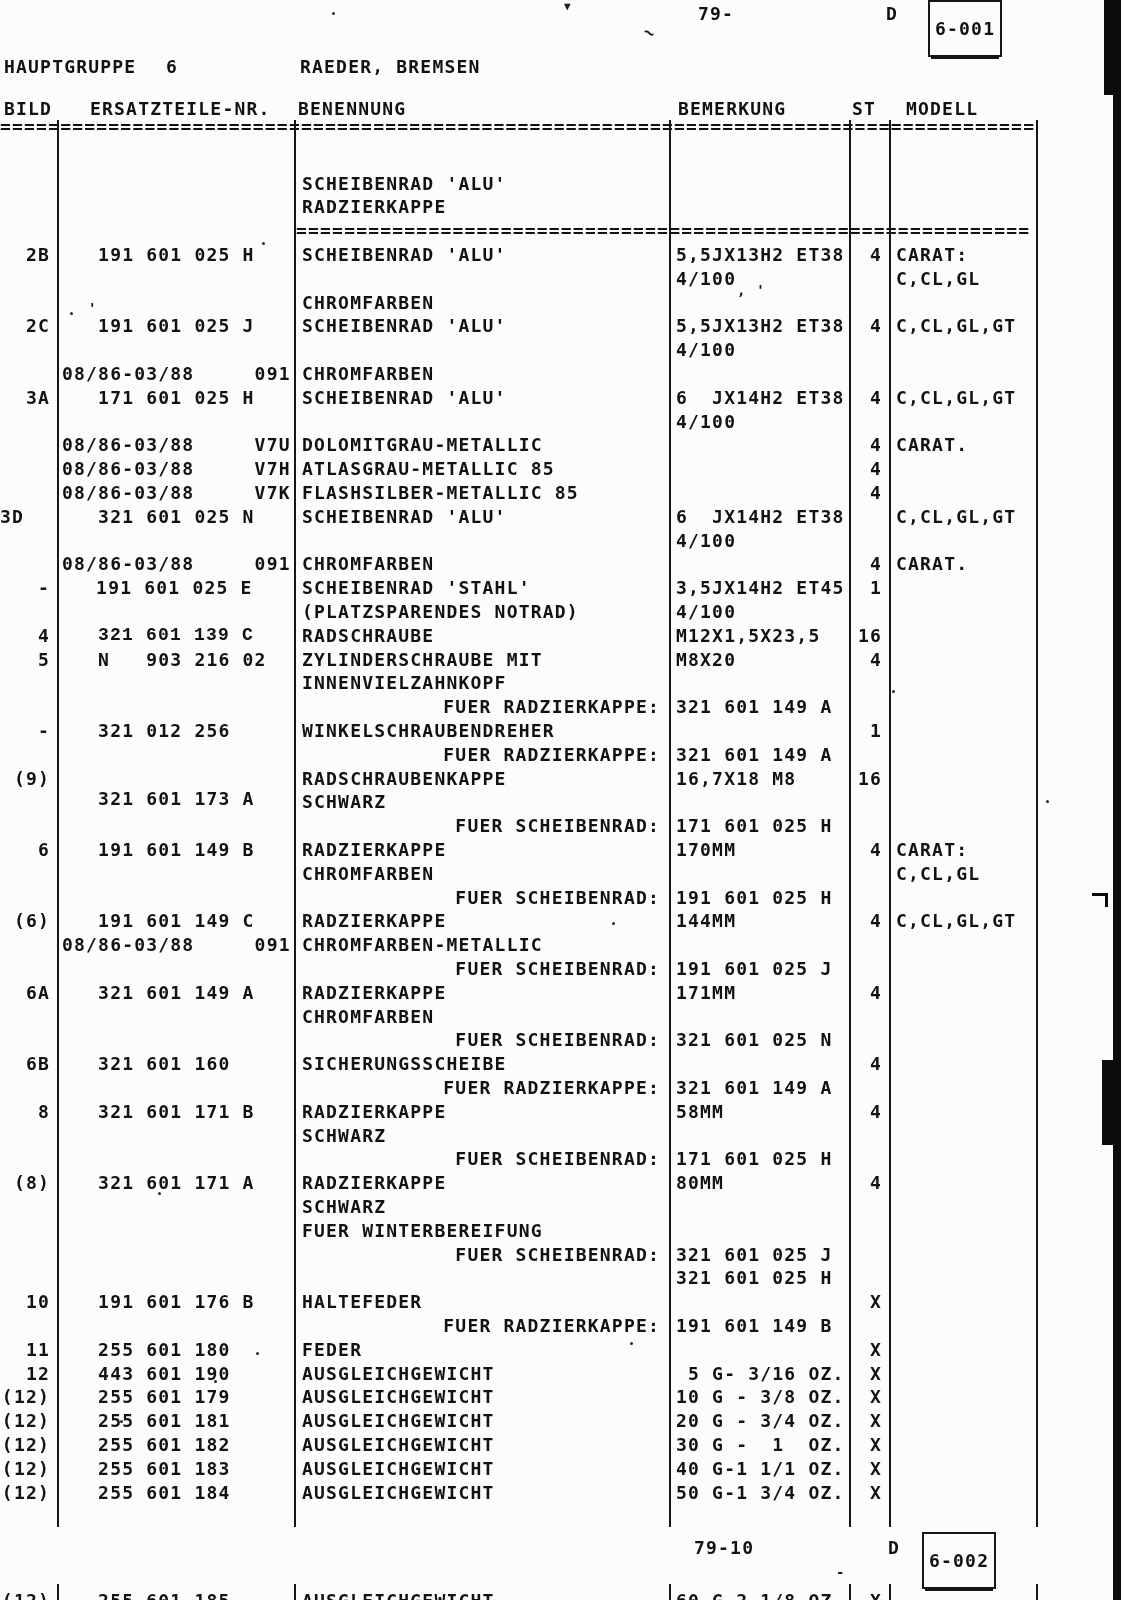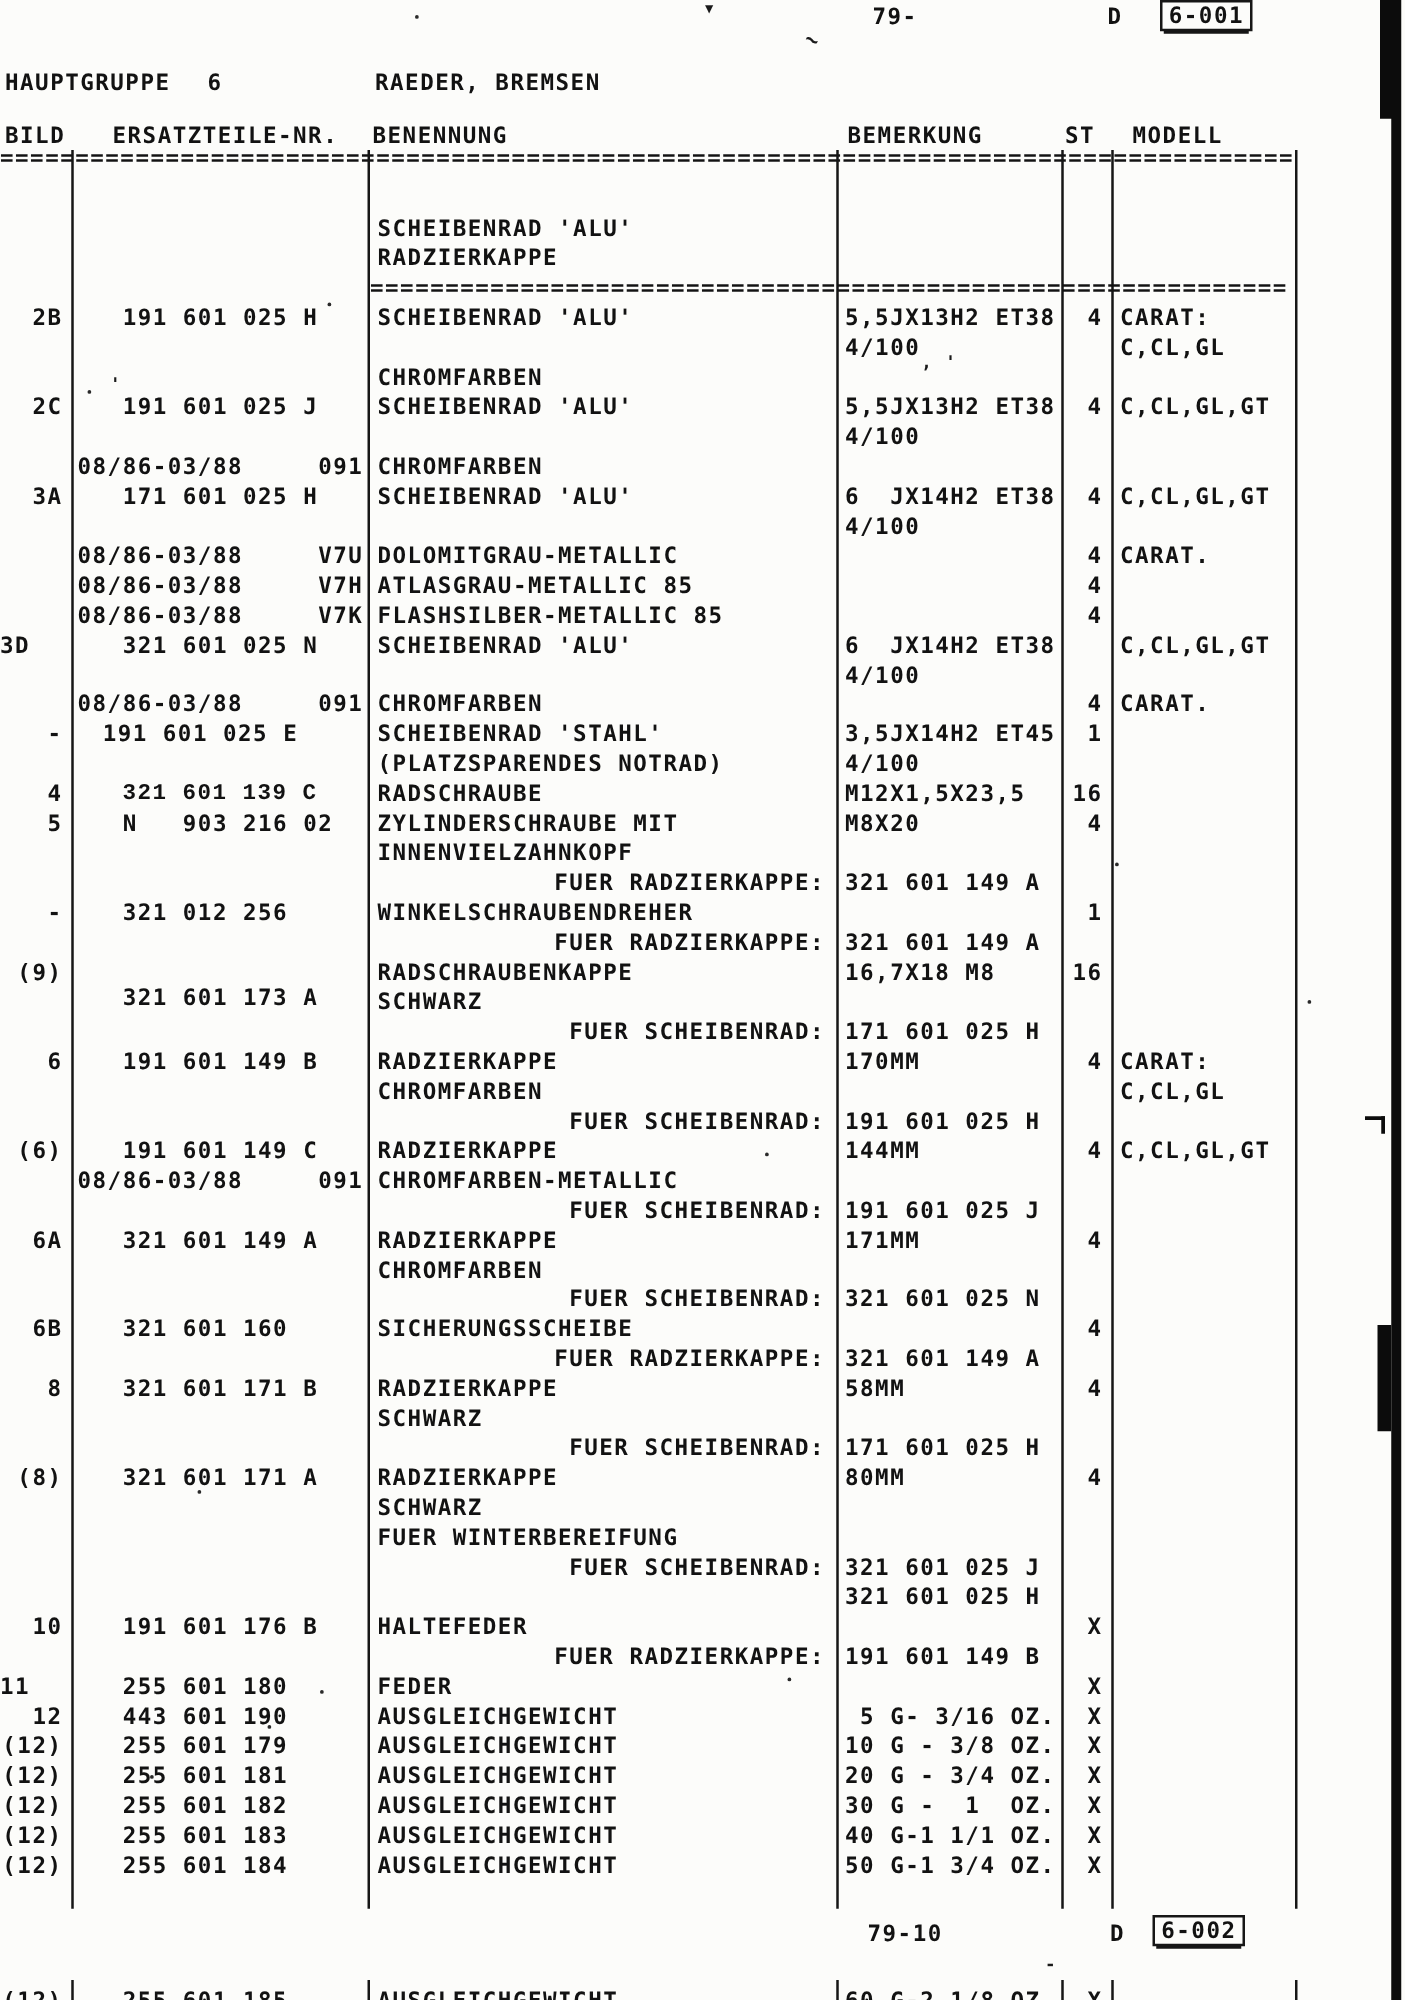--- a/index.html
+++ b/index.html
@@ -7,21 +7,21 @@
     width:1124px;height:1600px;position:relative;overflow:hidden;
     background:#fcfcfa;color:#121212;
     font-family:"DejaVu Sans Mono",monospace;
     font-weight:bold;font-size:18px;letter-spacing:1.2px;
   }
   .line,.cell{position:absolute;white-space:pre;line-height:23px;}
   .vline{position:absolute;width:2px;background:#161616;}
   .colh{position:absolute;top:98px;white-space:pre;}
   .rule{position:absolute;white-space:pre;letter-spacing:1.2px;}
   .codebox{
-    position:absolute;border:2px solid #161616;padding:0 5px;
+    position:absolute;border:2px solid #161616;padding:16px 5px;
     box-shadow:0 5px 0 -3px #161616;
   }
   .dot{position:absolute;width:3px;height:3px;background:#2a2a2a;border-radius:50%;}
   .mark{position:absolute;color:#1a1a1a;}
   .artifact{position:absolute;background:#0c0c0c;}
 </style>
 </head>
 <body>
 
 <span class="line" style="top:2px;left:698px">79-</span>
@@ -93,21 +93,21 @@
     <div class="cell" style="top: 504.8px; left: 62px;">   321 601 025 N</div>
     <div class="cell" style="top: 504.8px; left: 302px;">SCHEIBENRAD 'ALU'</div>
     <div class="cell" style="top: 504.8px; left: 676px;">6  JX14H2 ET38</div>
     <div class="cell" style="top: 504.8px; left: 896px;">C,CL,GL,GT</div>
     <div class="cell" style="top: 528.6px; left: 676px;">4/100</div>
     <div class="cell" style="top: 552.4px; left: 62px;">08/86-03/88     091</div>
     <div class="cell" style="top: 552.4px; left: 302px;">CHROMFARBEN</div>
     <div class="cell" style="top: 552.4px; left: 846px; width: 36px; text-align: right;">4</div>
     <div class="cell" style="top: 552.4px; left: 896px;">CARAT.</div>
     <div class="cell" style="top: 576.2px; left: 0px; width: 50px; text-align: right;">-</div>
-    <div class="cell" style="top: 576.2px; left: 46px; text-align: right;">   191 601 025 E</div>
+    <div class="cell" style="top: 576.2px; left: 60px; text-align: right;">   191 601 025 E</div>
     <div class="cell" style="top: 576.2px; left: 302px;">SCHEIBENRAD 'STAHL'</div>
     <div class="cell" style="top: 576.2px; left: 676px;">3,5JX14H2 ET45</div>
     <div class="cell" style="top: 576.2px; left: 846px; width: 36px; text-align: right;">1</div>
     <div class="cell" style="top: 600px; left: 302px;">(PLATZSPARENDES NOTRAD)</div>
     <div class="cell" style="top: 600px; left: 676px;">4/100</div>
     <div class="cell" style="top: 623.8px; left: 0px; width: 50px; text-align: right;">4</div>
     <div class="cell" style="top: 623.8px; left: 62px; font-family: Liberation Mono, monospace;">   321 601 139 C</div>
     <div class="cell" style="top: 623.8px; left: 302px;">RADSCHRAUBE</div>
     <div class="cell" style="top: 623.8px; left: 676px;">M12X1,5X23,5</div>
     <div class="cell" style="top: 623.8px; left: 846px; width: 36px; text-align: right;">16</div>
@@ -184,21 +184,21 @@
     <div class="cell" style="top: 1218.8px; left: 302px;">FUER WINTERBEREIFUNG</div>
     <div class="cell" style="top: 1242.6px; left: 302px; width: 358px; text-align: right;">FUER SCHEIBENRAD:</div>
     <div class="cell" style="top: 1242.6px; left: 676px;">321 601 025 J</div>
     <div class="cell" style="top: 1266.4px; left: 676px;">321 601 025 H</div>
     <div class="cell" style="top: 1290.2px; left: 0px; width: 50px; text-align: right;">10</div>
     <div class="cell" style="top: 1290.2px; left: 62px;">   191 601 176 B</div>
     <div class="cell" style="top: 1290.2px; left: 302px;">HALTEFEDER</div>
     <div class="cell" style="top: 1290.2px; left: 846px; width: 36px; text-align: right;">X</div>
     <div class="cell" style="top: 1314px; left: 302px; width: 358px; text-align: right;">FUER RADZIERKAPPE:</div>
     <div class="cell" style="top: 1314px; left: 676px;">191 601 149 B</div>
-    <div class="cell" style="top: 1337.8px; left: 0px; width: 50px; ">11</div>
+    <div class="cell" style="top: 1337.8px; left: 0px; width: 50px; text-align: right;">11</div>
     <div class="cell" style="top: 1337.8px; left: 62px;">   255 601 180</div>
     <div class="cell" style="top: 1337.8px; left: 302px;">FEDER</div>
     <div class="cell" style="top: 1337.8px; left: 846px; width: 36px; text-align: right;">X</div>
     <div class="cell" style="top: 1361.6px; left: 0px; width: 50px; text-align: right;">12</div>
     <div class="cell" style="top: 1361.6px; left: 62px;">   443 601 190</div>
     <div class="cell" style="top: 1361.6px; left: 302px;">AUSGLEICHGEWICHT</div>
     <div class="cell" style="top: 1361.6px; left: 676px;"> 5 G- 3/16 OZ.</div>
     <div class="cell" style="top: 1361.6px; left: 846px; width: 36px; text-align: right;">X</div>
     <div class="cell" style="top: 1385.4px; left: 0px; width: 50px; text-align: right;">(12)</div>
     <div class="cell" style="top: 1385.4px; left: 62px;">   255 601 179</div>

